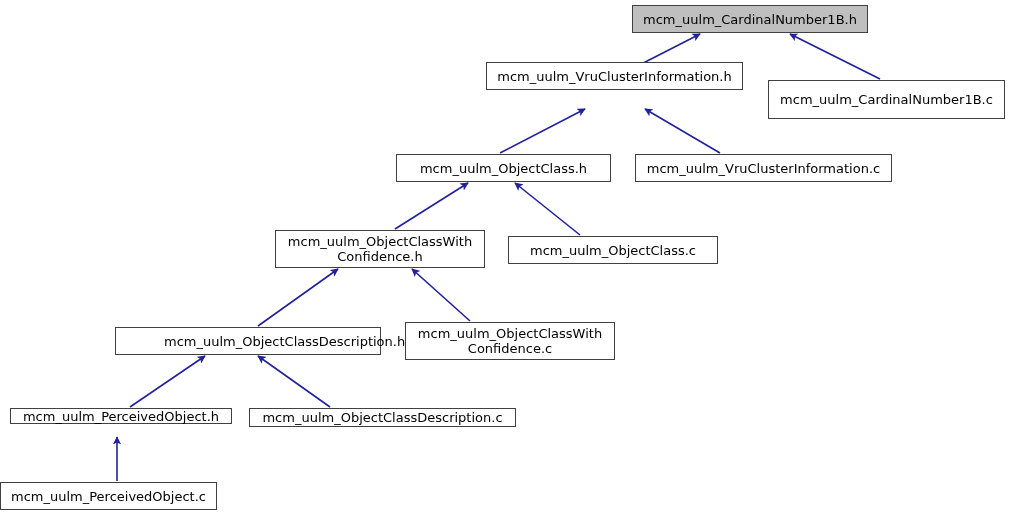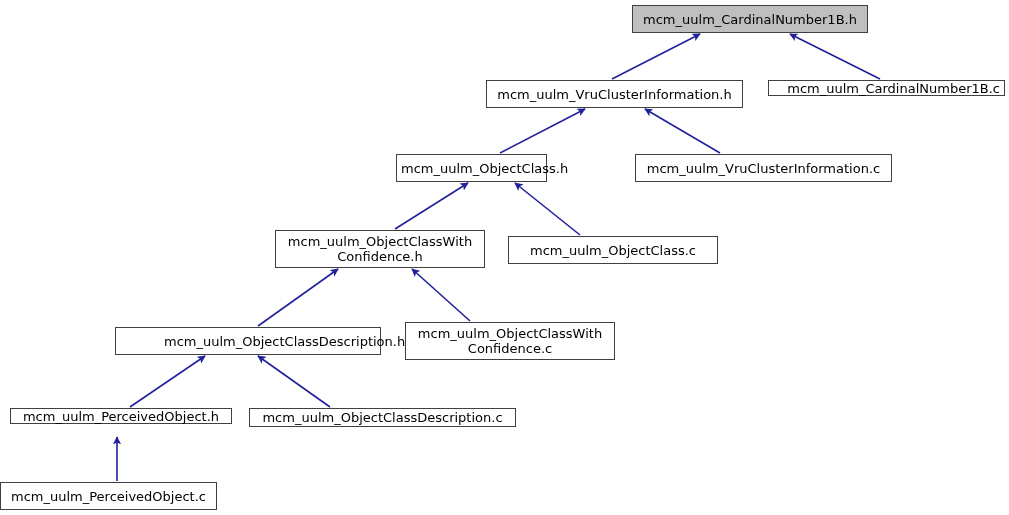--- a/index.html
+++ b/index.html
@@ -67,23 +67,23 @@
       <line x1="395" y1="229" x2="468" y2="183" stroke="#21219c" stroke-width="1.6" marker-end="url(#arrowhead)"></line>
       <line x1="580" y1="235" x2="515" y2="183" stroke="#21219c" stroke-width="1.6" marker-end="url(#arrowhead)"></line>
       <line x1="258" y1="326" x2="338" y2="269" stroke="#21219c" stroke-width="1.6" marker-end="url(#arrowhead)"></line>
       <line x1="470" y1="321" x2="412" y2="269" stroke="#21219c" stroke-width="1.6" marker-end="url(#arrowhead)"></line>
       <line x1="130" y1="407" x2="205" y2="356" stroke="#21219c" stroke-width="1.6" marker-end="url(#arrowhead)"></line>
       <line x1="330" y1="407" x2="258" y2="356" stroke="#21219c" stroke-width="1.6" marker-end="url(#arrowhead)"></line>
       <line x1="117" y1="481" x2="117" y2="437" stroke="#21219c" stroke-width="1.6" marker-end="url(#arrowhead)"></line>
     </svg>
   <div id="node-layer">
       <div class="graph-node highlighted" style="left: 632px; top: 5px; width: 236px; height: 28px;"><span class="node-label">mcm_uulm_CardinalNumber1B.h</span></div>
-      <div class="graph-node" style="left: 486px; top: 80px; width: 257px; height: 28px;"><span class="node-label">mcm_uulm_VruClusterInformation.h</span></div>
-      <div class="graph-node" style="left: 768px; top: 80px; width: 237px; height: 16px; text-align: right;"><span class="node-label">mcm_uulm_CardinalNumber1B.c</span></div>
-      <div class="graph-node" style="left: 396px; top: 154px; width: 151px; height: 28px; text-align: center;"><span class="node-label">mcm_uulm_ObjectClass.h</span></div>
+      <div class="graph-node" style="left: 486px; top: 62px; width: 257px; height: 28px;"><span class="node-label">mcm_uulm_VruClusterInformation.h</span></div>
+      <div class="graph-node" style="left: 768px; top: 80px; width: 237px; height: 39px;"><span class="node-label">mcm_uulm_CardinalNumber1B.c</span></div>
+      <div class="graph-node" style="left: 396px; top: 154px; width: 215px; height: 28px; text-align: center;"><span class="node-label">mcm_uulm_ObjectClass.h</span></div>
       <div class="graph-node" style="left: 635px; top: 154px; width: 257px; height: 28px;"><span class="node-label">mcm_uulm_VruClusterInformation.c</span></div>
       <div class="graph-node" style="left: 275px; top: 230px; width: 210px; height: 38px;"><span class="node-label">mcm_uulm_ObjectClassWith
 Confidence.h</span></div>
       <div class="graph-node" style="left: 508px; top: 236px; width: 210px; height: 28px;"><span class="node-label">mcm_uulm_ObjectClass.c</span></div>
       <div class="graph-node" style="left: 115px; top: 327px; width: 266px; height: 28px; padding-left: 44px;"><span class="node-label">mcm_uulm_ObjectClassDescription.h</span></div>
       <div class="graph-node" style="left: 405px; top: 322px; width: 210px; height: 38px;"><span class="node-label">mcm_uulm_ObjectClassWith
 Confidence.c</span></div>
       <div class="graph-node" style="left: 10px; top: 408px; width: 222px; height: 16px;"><span class="node-label">mcm_uulm_PerceivedObject.h</span></div>
       <div class="graph-node" style="left: 249px; top: 408px; width: 267px; height: 19px;"><span class="node-label">mcm_uulm_ObjectClassDescription.c</span></div>
       <div class="graph-node" style="left: 0; top: 482px; width: 217px; height: 28px;"><span class="node-label">mcm_uulm_PerceivedObject.c</span></div>

